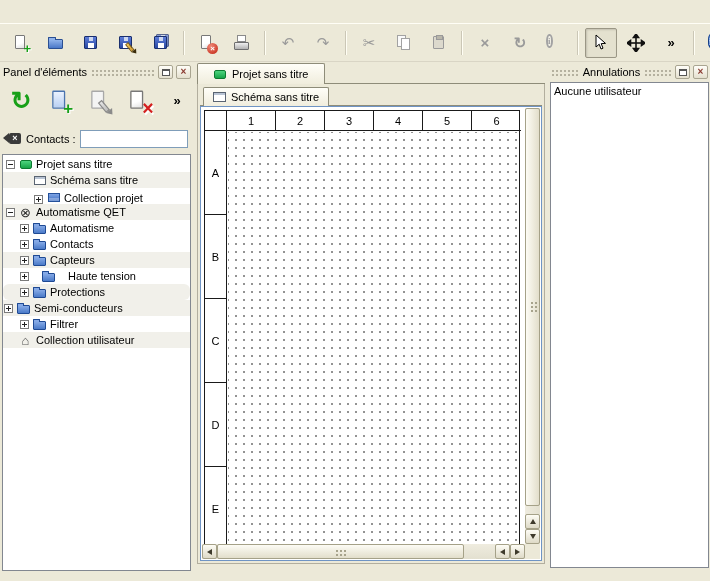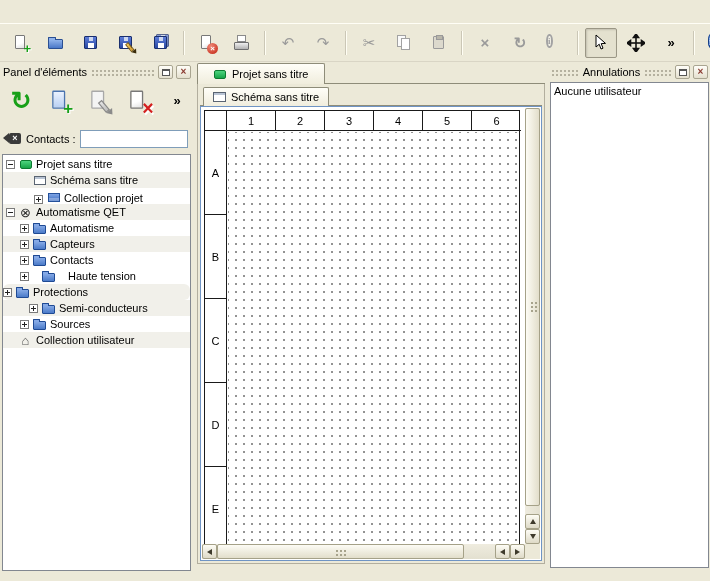--- a/index.html
+++ b/index.html
@@ -322,61 +322,61 @@
           </span>
           <span class="tree-label">Automatisme QET</span>
         </div>
         <div class="tree-row" style="padding-left: 17px;">
           <span class="exp plus"></span>
           <span class="ticon">
             <span class="t-folder"></span>
           </span>
           <span class="tree-label">Automatisme</span>
         </div>
+        <div class="tree-row" style="padding-left: 17px;">
+          <span class="exp plus"></span>
+          <span class="ticon">
+            <span class="t-folder"></span>
+          </span>
+          <span class="tree-label">Contacts</span>
+        </div>
         <div class="tree-row alt" style="padding-left: 17px;">
           <span class="exp plus"></span>
           <span class="ticon">
             <span class="t-folder"></span>
           </span>
           <span class="tree-label">Capteurs</span>
         </div>
+        <div class="tree-row" style="padding-left: 17px; gap: 12px;">
+          <span class="exp plus"></span>
+          <span class="ticon">
+            <span class="t-folder"></span>
+          </span>
+          <span class="tree-label">Haute tension</span>
+        </div>
+        <div class="tree-row alt" style="padding-left: 17px; border-radius: 6px;">
+          <span class="exp plus"></span>
+          <span class="ticon">
+            <span class="t-folder"></span>
+          </span>
+          <span class="tree-label">Protections</span>
+        </div>
+        <div class="tree-row alt" style="padding-left: 1px; text-align: right;">
+          <span class="exp plus"></span>
+          <span class="ticon">
+            <span class="t-folder"></span>
+          </span>
+          <span class="tree-label">Semi-conducteurs</span>
+        </div>
         <div class="tree-row" style="padding-left: 17px;">
           <span class="exp plus"></span>
           <span class="ticon">
             <span class="t-folder"></span>
           </span>
-          <span class="tree-label">Contacts</span>
-        </div>
-        <div class="tree-row" style="padding-left: 17px; gap: 12px;">
-          <span class="exp plus"></span>
-          <span class="ticon">
-            <span class="t-folder"></span>
-          </span>
-          <span class="tree-label">Haute tension</span>
-        </div>
-        <div class="tree-row alt" style=" border-radius: 6px;">
-          <span class="exp plus"></span>
-          <span class="ticon">
-            <span class="t-folder"></span>
-          </span>
-          <span class="tree-label">Protections</span>
-        </div>
-        <div class="tree-row alt" style="padding-left: 26px; text-align: right;">
-          <span class="exp plus"></span>
-          <span class="ticon">
-            <span class="t-folder"></span>
-          </span>
-          <span class="tree-label">Semi-conducteurs</span>
-        </div>
-        <div class="tree-row" style="padding-left: 17px;">
-          <span class="exp plus"></span>
-          <span class="ticon">
-            <span class="t-folder"></span>
-          </span>
-          <span class="tree-label">Sources</span>
+          <span class="tree-label">Filtrer</span>
         </div>
         <div class="tree-row alt" style="padding-left: 3px;">
           <span class="exp-spacer"></span>
           <span class="ticon">
             <span class="t-home">⌂</span>
           </span>
           <span class="tree-label">Collection utilisateur</span>
         </div>
       </div>
   </div>

